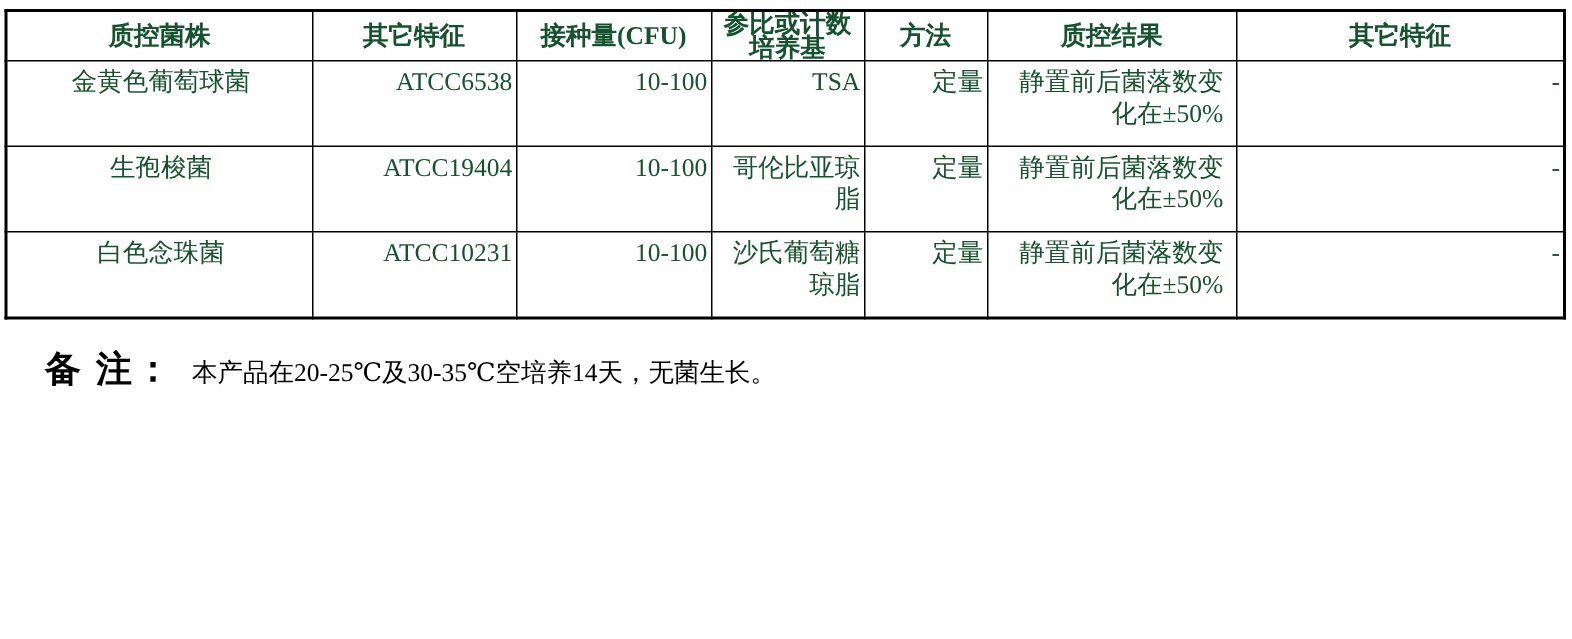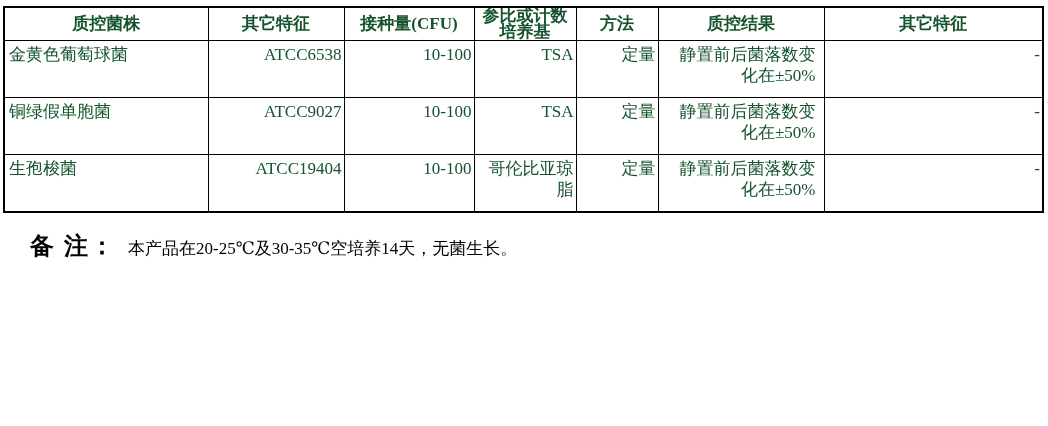--- a/index.html
+++ b/index.html
@@ -40,21 +40,21 @@
     padding: 0 2px;
   }
   table.qc-table td {
     height: 53px;
     vertical-align: top;
     text-align: right;
     padding: 3px 2px 0 2px;
     line-height: 21px;
   }
   table.qc-table td.cell-strain {
-    text-align: left;
+    text-align: center;
     padding-left: 4px;
   }
   table.qc-table td.cell-result {
     padding-left: 8px;
     padding-right: 8px;
   }
   .note-row {
     margin: 17px 0 0 30px;
     white-space: nowrap;
   }
@@ -98,33 +98,33 @@
       <tr>
         <td class="cell-strain">金黄色葡萄球菌</td>
         <td class="cell-code">ATCC6538</td>
         <td class="cell-inoc">10-100</td>
         <td class="cell-medium">TSA</td>
         <td class="cell-method">定量</td>
         <td class="cell-result">静置前后菌落数变化在±50%</td>
         <td class="cell-other">-</td>
       </tr>
       <tr>
-        <td class="cell-strain">铜绿假单胞菌</td>
-        <td class="cell-code">ATCC9027</td>
+        <td class="cell-strain">生孢梭菌</td>
+        <td class="cell-code">ATCC19404</td>
         <td class="cell-inoc">10-100</td>
-        <td class="cell-medium">TSA</td>
+        <td class="cell-medium">哥伦比亚琼脂</td>
         <td class="cell-method">定量</td>
         <td class="cell-result">静置前后菌落数变化在±50%</td>
         <td class="cell-other">-</td>
       </tr>
       <tr>
-        <td class="cell-strain">生孢梭菌</td>
-        <td class="cell-code">ATCC19404</td>
+        <td class="cell-strain">白色念珠菌</td>
+        <td class="cell-code">ATCC10231</td>
         <td class="cell-inoc">10-100</td>
-        <td class="cell-medium">哥伦比亚琼脂</td>
+        <td class="cell-medium">沙氏葡萄糖琼脂</td>
         <td class="cell-method">定量</td>
         <td class="cell-result">静置前后菌落数变化在±50%</td>
         <td class="cell-other">-</td>
       </tr>
     </tbody>
   </table>
 
   <div class="note-row">
     <span class="note-label">备 注：</span><span class="note-text">本产品在20-25℃及30-35℃空培养14天，无菌生长。</span>
   </div>

